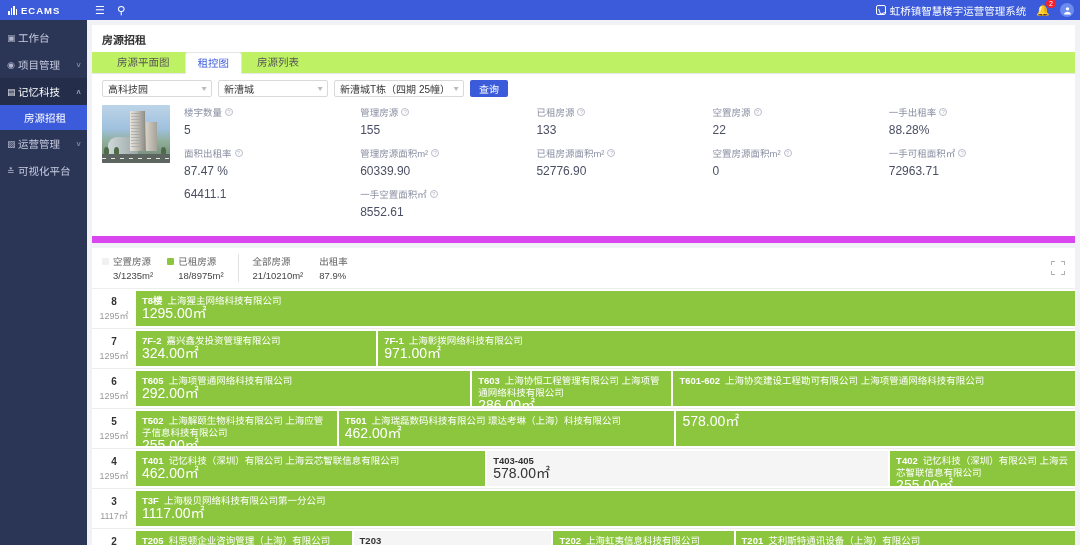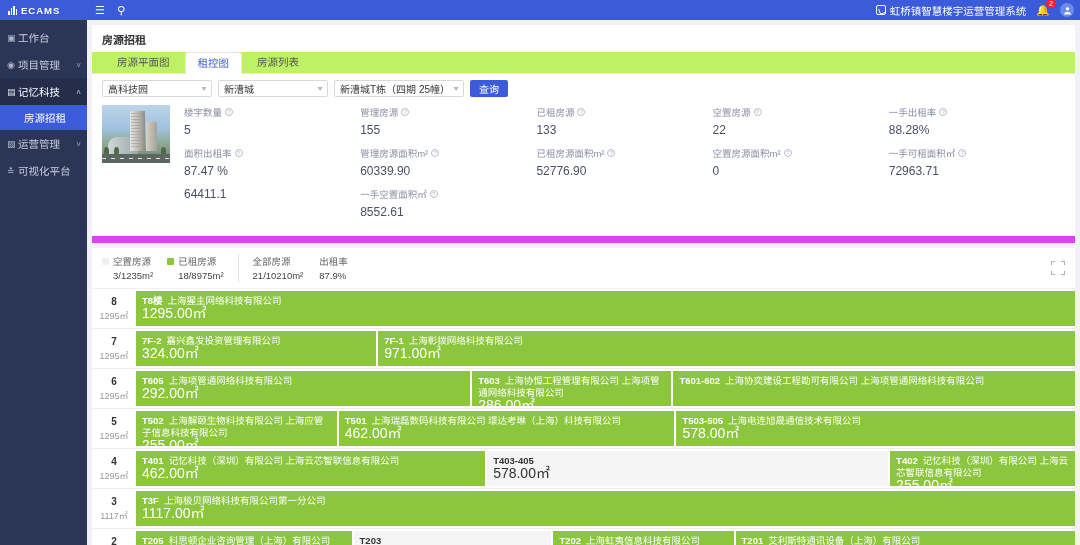--- a/index.html
+++ b/index.html
@@ -482,21 +482,20 @@
             <div class="floor-cells">
               <div class="cell rented" style="flex: 21 0 0px;">
                 <div class="c-name"><b>T502</b><span>上海解颐生物科技有限公司  上海应管子信息科技有限公司</span></div>
                 <div class="c-area">255.00㎡</div>
               </div>
               <div class="cell rented" style="flex: 36 0 0px;">
                 <div class="c-name"><b>T501</b><span>上海瑞磊数码科技有限公司  璟达考琳（上海）科技有限公司</span></div>
                 <div class="c-area">462.00㎡</div>
               </div>
               <div class="cell rented" style="flex: 43 0 0px;">
-                <div class="c-name"><b>T503-505</b><span>上海电连旭晟通信技术有限公司</span></div>
                 <div class="c-area">578.00㎡</div>
               </div>
             </div>
           </div>
           <div class="floor-row">
             <div class="floor-no">
               <span class="fn">4</span>
               <span class="fa">1295㎡</span>
             </div>
             <div class="floor-cells">

